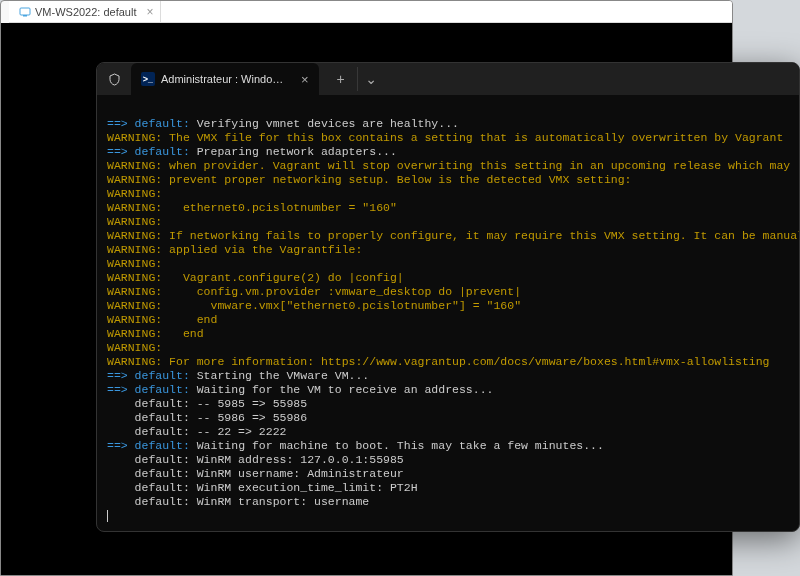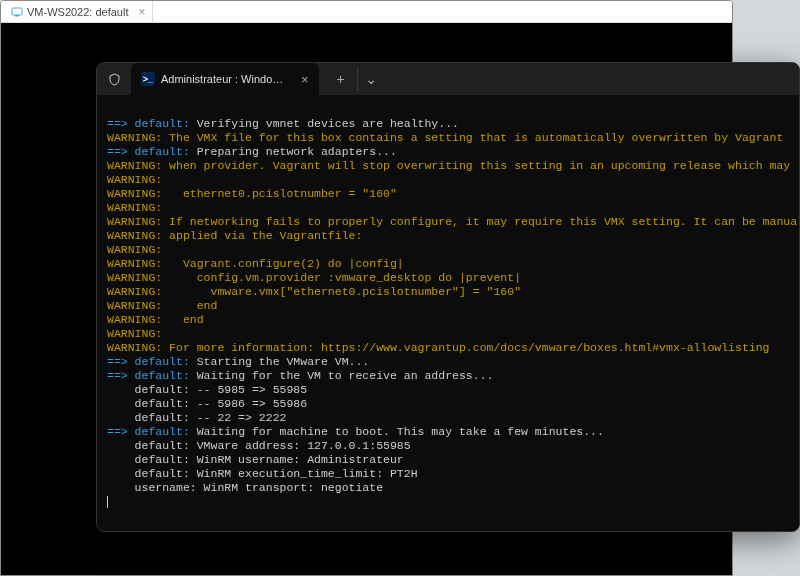--- a/index.html
+++ b/index.html
@@ -22,20 +22,21 @@
     border-radius: 4px 4px 0 0;
     overflow: hidden;
   }
   .bg-tabbar {
     height: 22px;
     background: #fff;
     border-bottom: 1px solid #dcdcdc;
     display: flex;
     padding-left: 4px;
     align-items: stretch;
+    margin-left: 8px;
   }
   .bg-tab {
     display: flex;
     align-items: center;
     gap: 4px;
     background: #fff;
     padding: 0 6px;
     font-size: 11px;
     color: #444;
     border-right: 1px solid #dcdcdc;
@@ -153,38 +154,39 @@
     <div class="term-actions">
       <div class="term-action-btn">+</div>
       <div class="term-action-btn">⌄</div>
     </div>
   </div>
   <div class="term-body" id="term-body">
       <div class="term-line"><span class="c-cyan">==&gt; default: </span><span>Verifying vmnet devices are healthy...</span></div>
       <div class="term-line"><span class="c-yellow">WARNING: The VMX file for this box contains a setting that is automatically overwritten by Vagrant</span></div>
       <div class="term-line"><span class="c-cyan">==&gt; default: </span><span>Preparing network adapters...</span></div>
       <div class="term-line"><span class="c-yellow">WARNING: when provider. Vagrant will stop overwriting this setting in an upcoming release which may</span></div>
+      <div class="term-line"><span class="c-yellow">WARNING: prevent proper networking setup. Below is the detected VMX setting:</span></div>
       <div class="term-line"><span class="c-yellow">WARNING:</span></div>
       <div class="term-line"><span class="c-yellow">WARNING:   ethernet0.pcislotnumber = "160"</span></div>
       <div class="term-line"><span class="c-yellow">WARNING:</span></div>
       <div class="term-line"><span class="c-yellow">WARNING: If networking fails to properly configure, it may require this VMX setting. It can be manually</span></div>
       <div class="term-line"><span class="c-yellow">WARNING: applied via the Vagrantfile:</span></div>
       <div class="term-line"><span class="c-yellow">WARNING:</span></div>
       <div class="term-line"><span class="c-yellow">WARNING:   Vagrant.configure(2) do |config|</span></div>
       <div class="term-line"><span class="c-yellow">WARNING:     config.vm.provider :vmware_desktop do |prevent|</span></div>
       <div class="term-line"><span class="c-yellow">WARNING:       vmware.vmx["ethernet0.pcislotnumber"] = "160"</span></div>
       <div class="term-line"><span class="c-yellow">WARNING:     end</span></div>
       <div class="term-line"><span class="c-yellow">WARNING:   end</span></div>
       <div class="term-line"><span class="c-yellow">WARNING:</span></div>
       <div class="term-line"><span class="c-yellow">WARNING: For more information: https://www.vagrantup.com/docs/vmware/boxes.html#vmx-allowlisting</span></div>
       <div class="term-line"><span class="c-cyan">==&gt; default: </span><span>Starting the VMware VM...</span></div>
       <div class="term-line"><span class="c-cyan">==&gt; default: </span><span>Waiting for the VM to receive an address...</span></div>
       <div class="term-line">    default: -- 5985 =&gt; 55985</div>
       <div class="term-line">    default: -- 5986 =&gt; 55986</div>
       <div class="term-line">    default: -- 22 =&gt; 2222</div>
       <div class="term-line"><span class="c-cyan">==&gt; default: </span><span>Waiting for machine to boot. This may take a few minutes...</span></div>
-      <div class="term-line">    default: VMware address: 127.0.0.1:55985</div>
+      <div class="term-line">    default: WinRM address: 127.0.0.1:55985</div>
       <div class="term-line">    default: WinRM username: Administrateur</div>
       <div class="term-line">    default: WinRM execution_time_limit: PT2H</div>
-      <div class="term-line">    username: WinRM transport: negotiate</div>
+      <div class="term-line">    default: WinRM transport: username</div>
       <div class="term-line"><span class="cursor"></span></div>
     </div>
 </div>
 
 </body></html>

